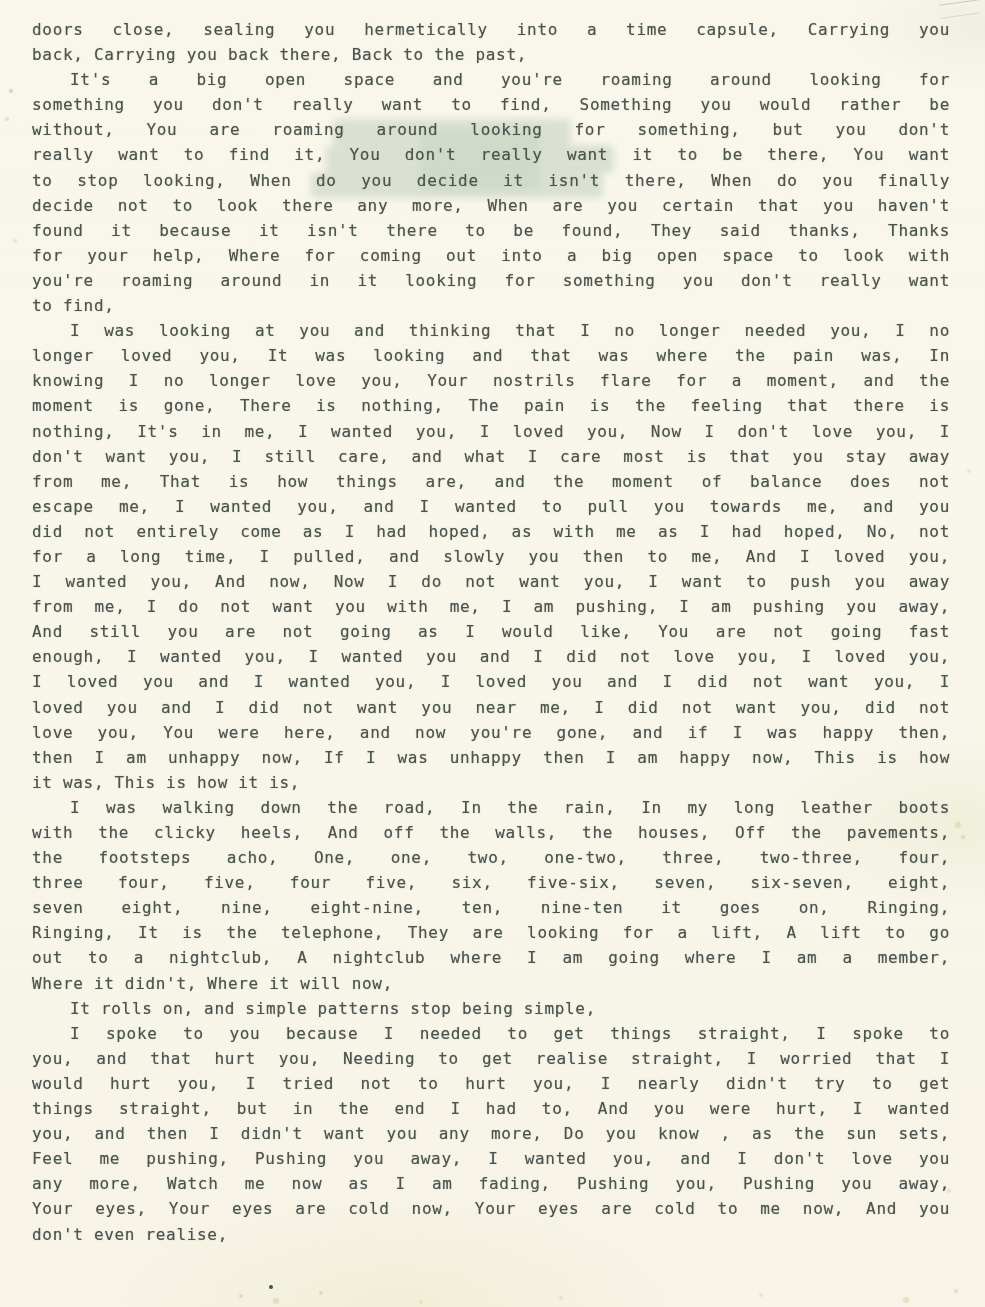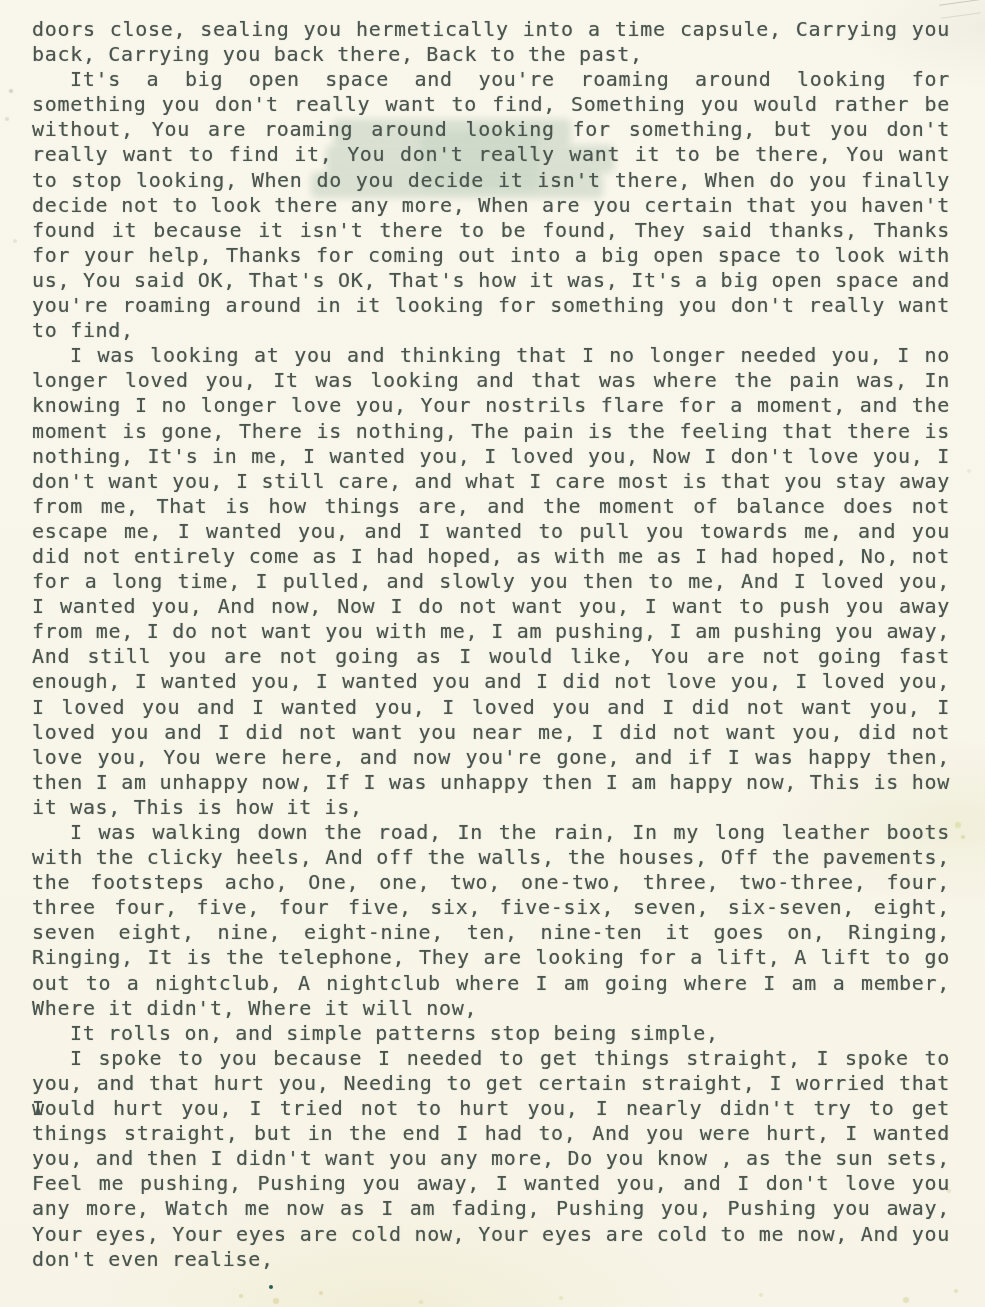--- a/index.html
+++ b/index.html
@@ -55,21 +55,21 @@
       955px 1290px 1px 1px rgba(218,212,166,0.7),
       10px 90px 1px 1px rgba(170,172,168,0.5),
       6px 118px 1px 1px rgba(180,182,178,0.4),
       14px 240px 1px 1px rgba(200,198,190,0.4),
       948px 1190px 1px 1px rgba(214,208,162,0.5),
       968px 470px 1px 1px rgba(210,210,200,0.4);
   }
   #text-block{
     position:absolute;
     left:32px;top:17px;width:918px;
-    font-size:20px;
+    font-size:16px;
     line-height:25.1px;
     letter-spacing:0.68px;
     color:var(--ink);
     text-shadow:0 0 1px var(--ink-fuzz);
     z-index:2;
   }
   .line{
     height:25.1px;
     text-align:justify;
     text-align-last:justify;
@@ -91,22 +91,21 @@
   <div id="text-block">
       <div class="line">doors close, sealing you hermetically into a time capsule, Carrying you</div>
       <div class="line end">back, Carrying you back there, Back to the past,</div>
       <div class="line indent">It's a big open space and you're roaming around looking for</div>
       <div class="line">something you don't really want to find, Something you would rather be</div>
       <div class="line">without, You are roaming around looking for something, but you don't</div>
       <div class="line">really want to find it, You don't really want it to be there, You want</div>
       <div class="line">to stop looking, When do you decide it isn't there, When do you finally</div>
       <div class="line">decide not to look there any more, When are you certain that you haven't</div>
       <div class="line">found it because it isn't there to be found, They said thanks, Thanks</div>
-      <div class="line">for your help, Thanks for coming out into a big open space to look with</div>
-      <div class="line">us, You said OK, That's OK, That's how it was, It's a big open space and</div>
+      <div class="line">for your help, Where for coming out into a big open space to look with</div>
       <div class="line">you're roaming around in it looking for something you don't really want</div>
       <div class="line end">to find,</div>
       <div class="line indent">I was looking at you and thinking that I no longer needed you, I no</div>
       <div class="line">longer loved you, It was looking and that was where the pain was, In</div>
       <div class="line">knowing I no longer love you, Your nostrils flare for a moment, and the</div>
       <div class="line">moment is gone, There is nothing, The pain is the feeling that there is</div>
       <div class="line">nothing, It's in me, I wanted you, I loved you, Now I don't love you, I</div>
       <div class="line">don't want you, I still care, and what I care most is that you stay away</div>
       <div class="line">from me, That is how things are, and the moment of balance does not</div>
       <div class="line">escape me, I wanted you, and I wanted to pull you towards me, and you</div>
@@ -124,21 +123,21 @@
       <div class="line indent">I was walking down the road, In the rain, In my long leather boots</div>
       <div class="line">with the clicky heels, And off the walls, the houses, Off the pavements,</div>
       <div class="line">the footsteps acho, One, one, two, one-two, three, two-three, four,</div>
       <div class="line">three four, five, four five, six, five-six, seven, six-seven, eight,</div>
       <div class="line">seven eight, nine, eight-nine, ten, nine-ten it goes on, Ringing,</div>
       <div class="line">Ringing, It is the telephone, They are looking for a lift, A lift to go</div>
       <div class="line">out to a nightclub, A nightclub where I am going where I am a member,</div>
       <div class="line end">Where it didn't, Where it will now,</div>
       <div class="line indent end">It rolls on, and simple patterns stop being simple,</div>
       <div class="line indent">I spoke to you because I needed to get things straight, I spoke to</div>
-      <div class="line">you, and that hurt you, Needing to get certain straight, I worried that I</div>
+      <div class="line">you, and that hurt you, Needing to get realise straight, I worried that I</div>
       <div class="line">would hurt you, I tried not to hurt you, I nearly didn't try to get</div>
       <div class="line">things straight, but in the end I had to, And you were hurt, I wanted</div>
       <div class="line">you, and then I didn't want you any more, Do you know , as the sun sets,</div>
       <div class="line">Feel me pushing, Pushing you away, I wanted you, and I don't love you</div>
       <div class="line">any more, Watch me now as I am fading, Pushing you, Pushing you away,</div>
       <div class="line">Your eyes, Your eyes are cold now, Your eyes are cold to me now, And you</div>
       <div class="line end">don't even realise,</div>
     </div>
 </div>
 

